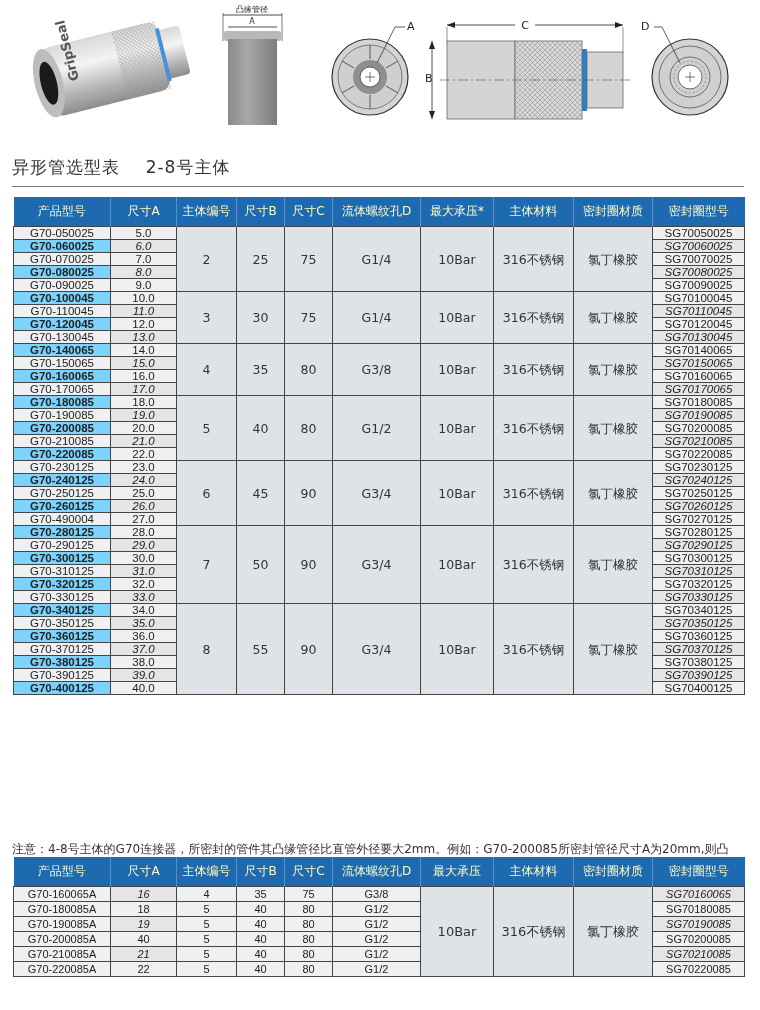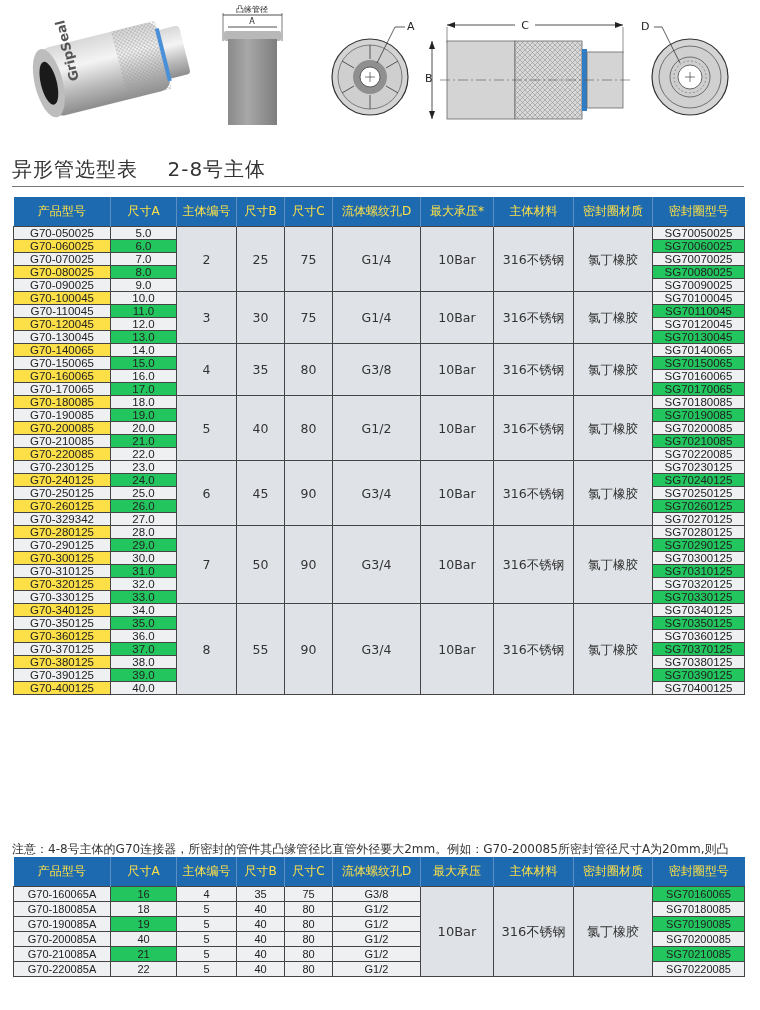--- a/index.html
+++ b/index.html
@@ -2,32 +2,32 @@
 <html><head>
 <meta charset="utf-8">
 <style>
   html, body { margin:0; padding:0; background:#ffffff; }
   body { width:760px; height:1010px; position:relative; overflow:hidden; font-family:"DejaVu Sans", sans-serif; color:#333; }
 
   .figures { position:absolute; left:0; top:0; width:760px; height:140px; }
   .fig { position:absolute; }
 
   .title-wrap { position:absolute; left:12px; top:156px; width:732px; }
-  .title { font-size:20px; color:#333; letter-spacing:1px; white-space:pre; }
+  .title { font-size:17px; color:#333; letter-spacing:1px; white-space:pre; }
   .title-rule { position:absolute; left:12px; top:186px; width:732px; height:1px; background:#777; }
 
   table { border-collapse:collapse; position:absolute; left:13px; table-layout:fixed; }
-  th { background:#1d6ab0; color:#fde047; font-weight:normal; font-size:12px; height:29px; border-left:1px solid #5b8fc4; padding:0; text-align:center;margin-left:12px; }
+  th { background:#1d6ab0; color:#fef9c3; font-weight:normal; font-size:12px; height:29px; border-left:1px solid #5b8fc4; padding:0; text-align:center;margin-left:12px; }
   th:first-child { border-left:none; }
   td { border:1px solid #444; padding:0; text-align:center; font-size:11.5px; color:#222; line-height:11px; height:12px; font-family:"Liberation Sans", sans-serif; }
   td.merge { background:#dfe3e7; font-size:12.5px; color:#333; font-family:"DejaVu Sans", sans-serif; }
   td.model { background:#eef0f2; }
-  td.a.alt, td.sg.alt { background:#22c55e; }
+  td.a.alt, td.sg.alt { background:#e5e5e5;font-style:italic; }
   td.a, td.sg { background:#eef0f2; }
-  tr.alt td.model { background:#fde047; }
+  tr.alt td.model { background:#7dd3fc;font-weight:bold; }
 
   #t1 { top:197px; width:731px; }
   #t2 { top:857px; width:731px; }
   #t2 td { height:14px; line-height:13px; font-size:11px; }
   #t2 td.merge { font-size:13px; }
 
   .note { position:absolute; left:12px; font-size:12px; color:#333; line-height:20px; }
   .note .indent { padding-left:38px; display:block; }
 </style>
 </head>
@@ -305,21 +305,21 @@
         <td class="model">G70-250125</td>
         <td class="a">25.0</td>
         <td class="sg">SG70250125</td>
       </tr>
       <tr class="alt">
         <td class="model">G70-260125</td>
         <td class="a alt">26.0</td>
         <td class="sg alt">SG70260125</td>
       </tr>
       <tr>
-        <td class="model">G70-329342</td>
+        <td class="model">G70-490004</td>
         <td class="a">27.0</td>
         <td class="sg">SG70270125</td>
       </tr>
       <tr class="alt">
         <td class="model">G70-280125</td>
         <td class="a">28.0</td>
         <td class="merge" rowspan="6">7</td>
         <td class="merge" rowspan="6">50</td>
         <td class="merge" rowspan="6">90</td>
         <td class="merge" rowspan="6">G3/4</td>

